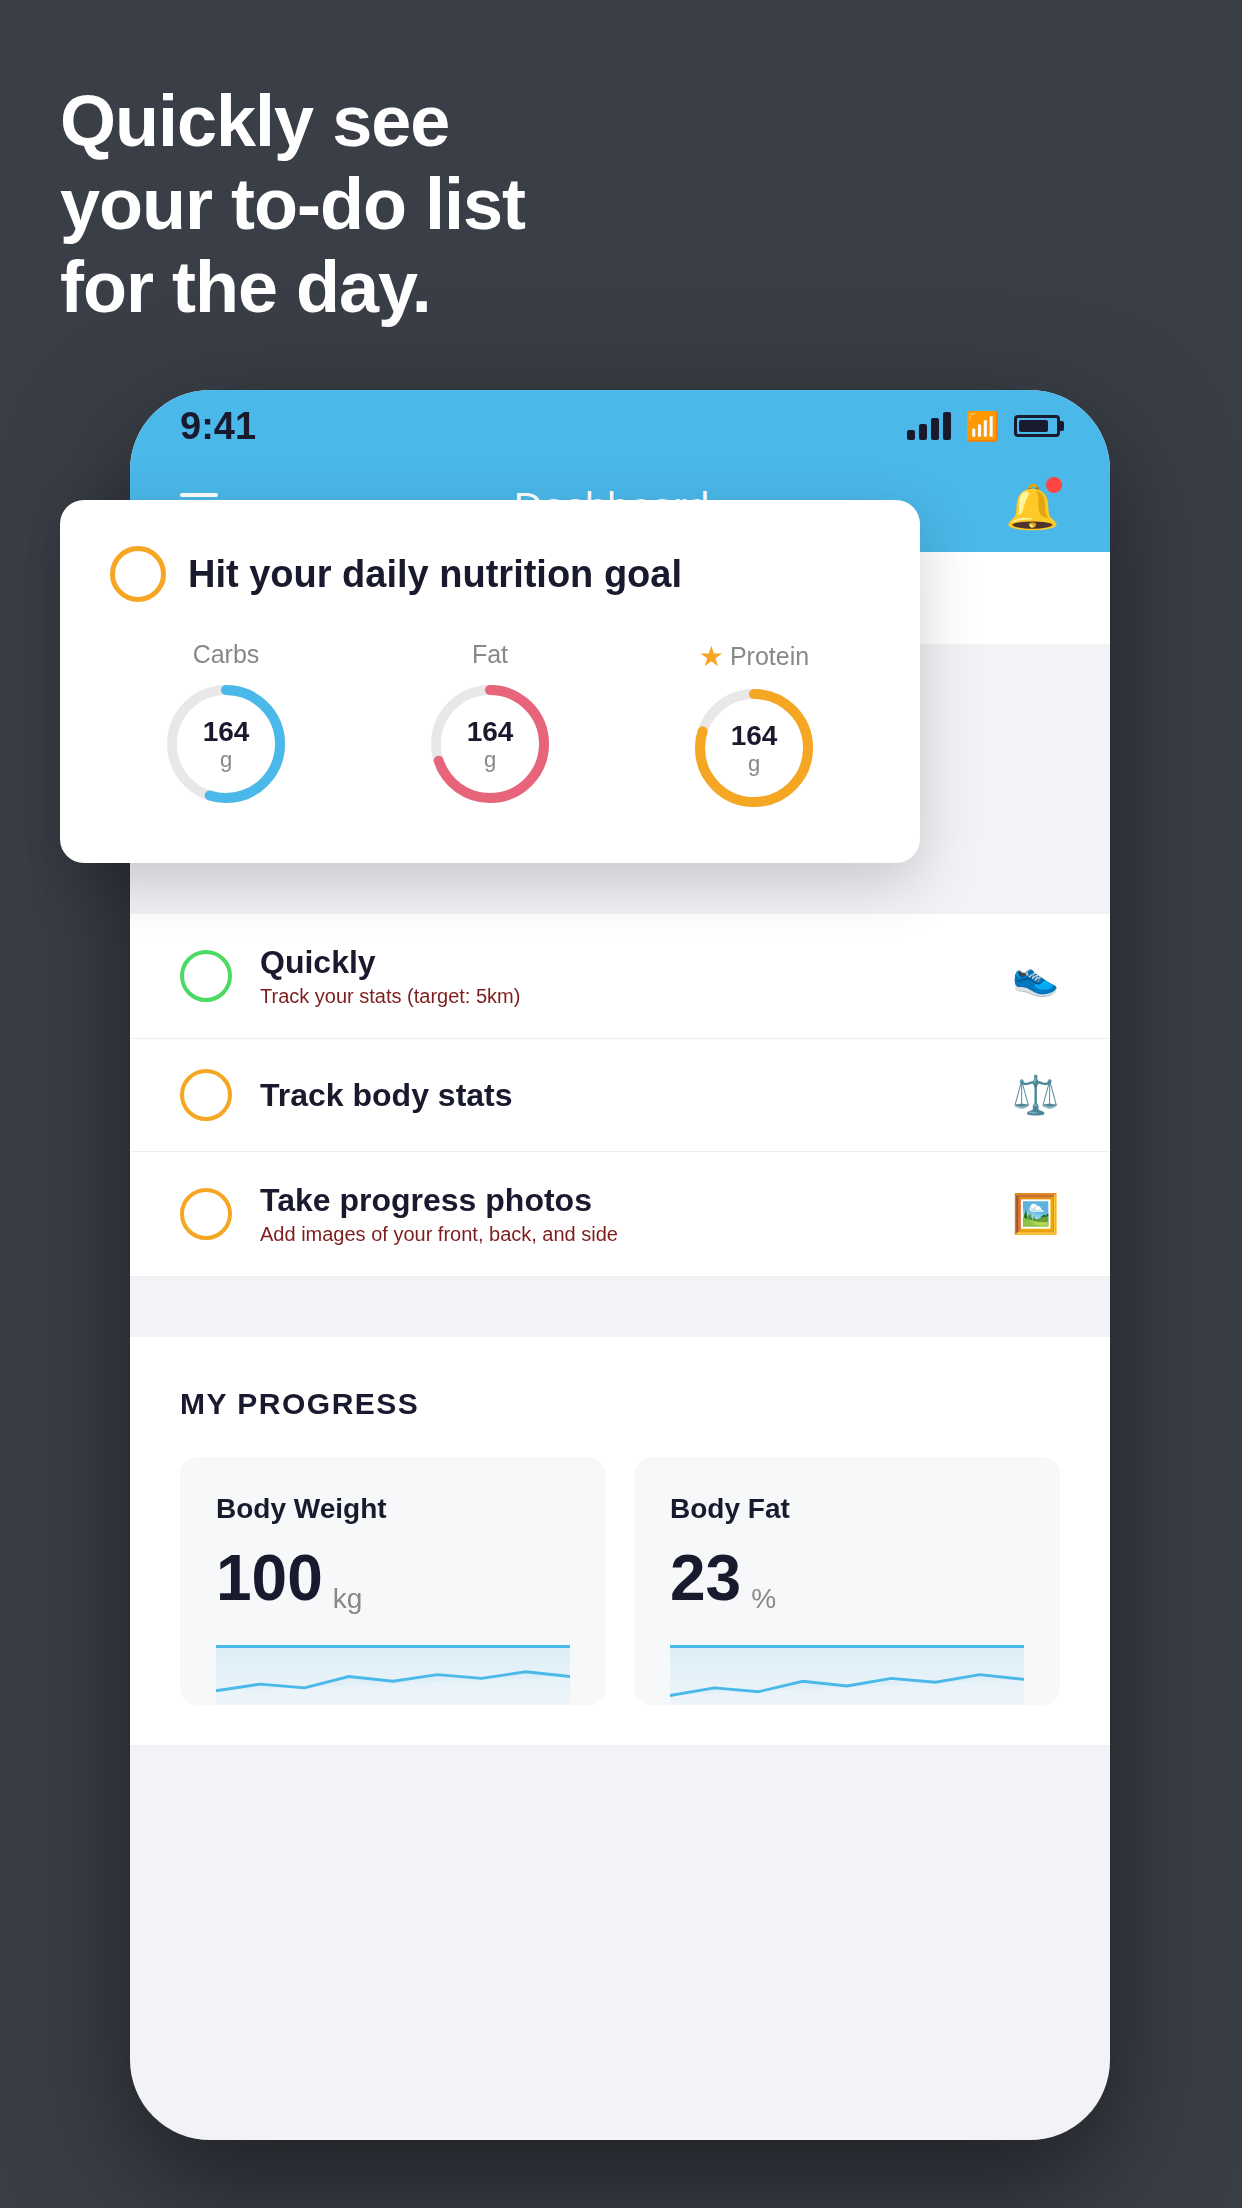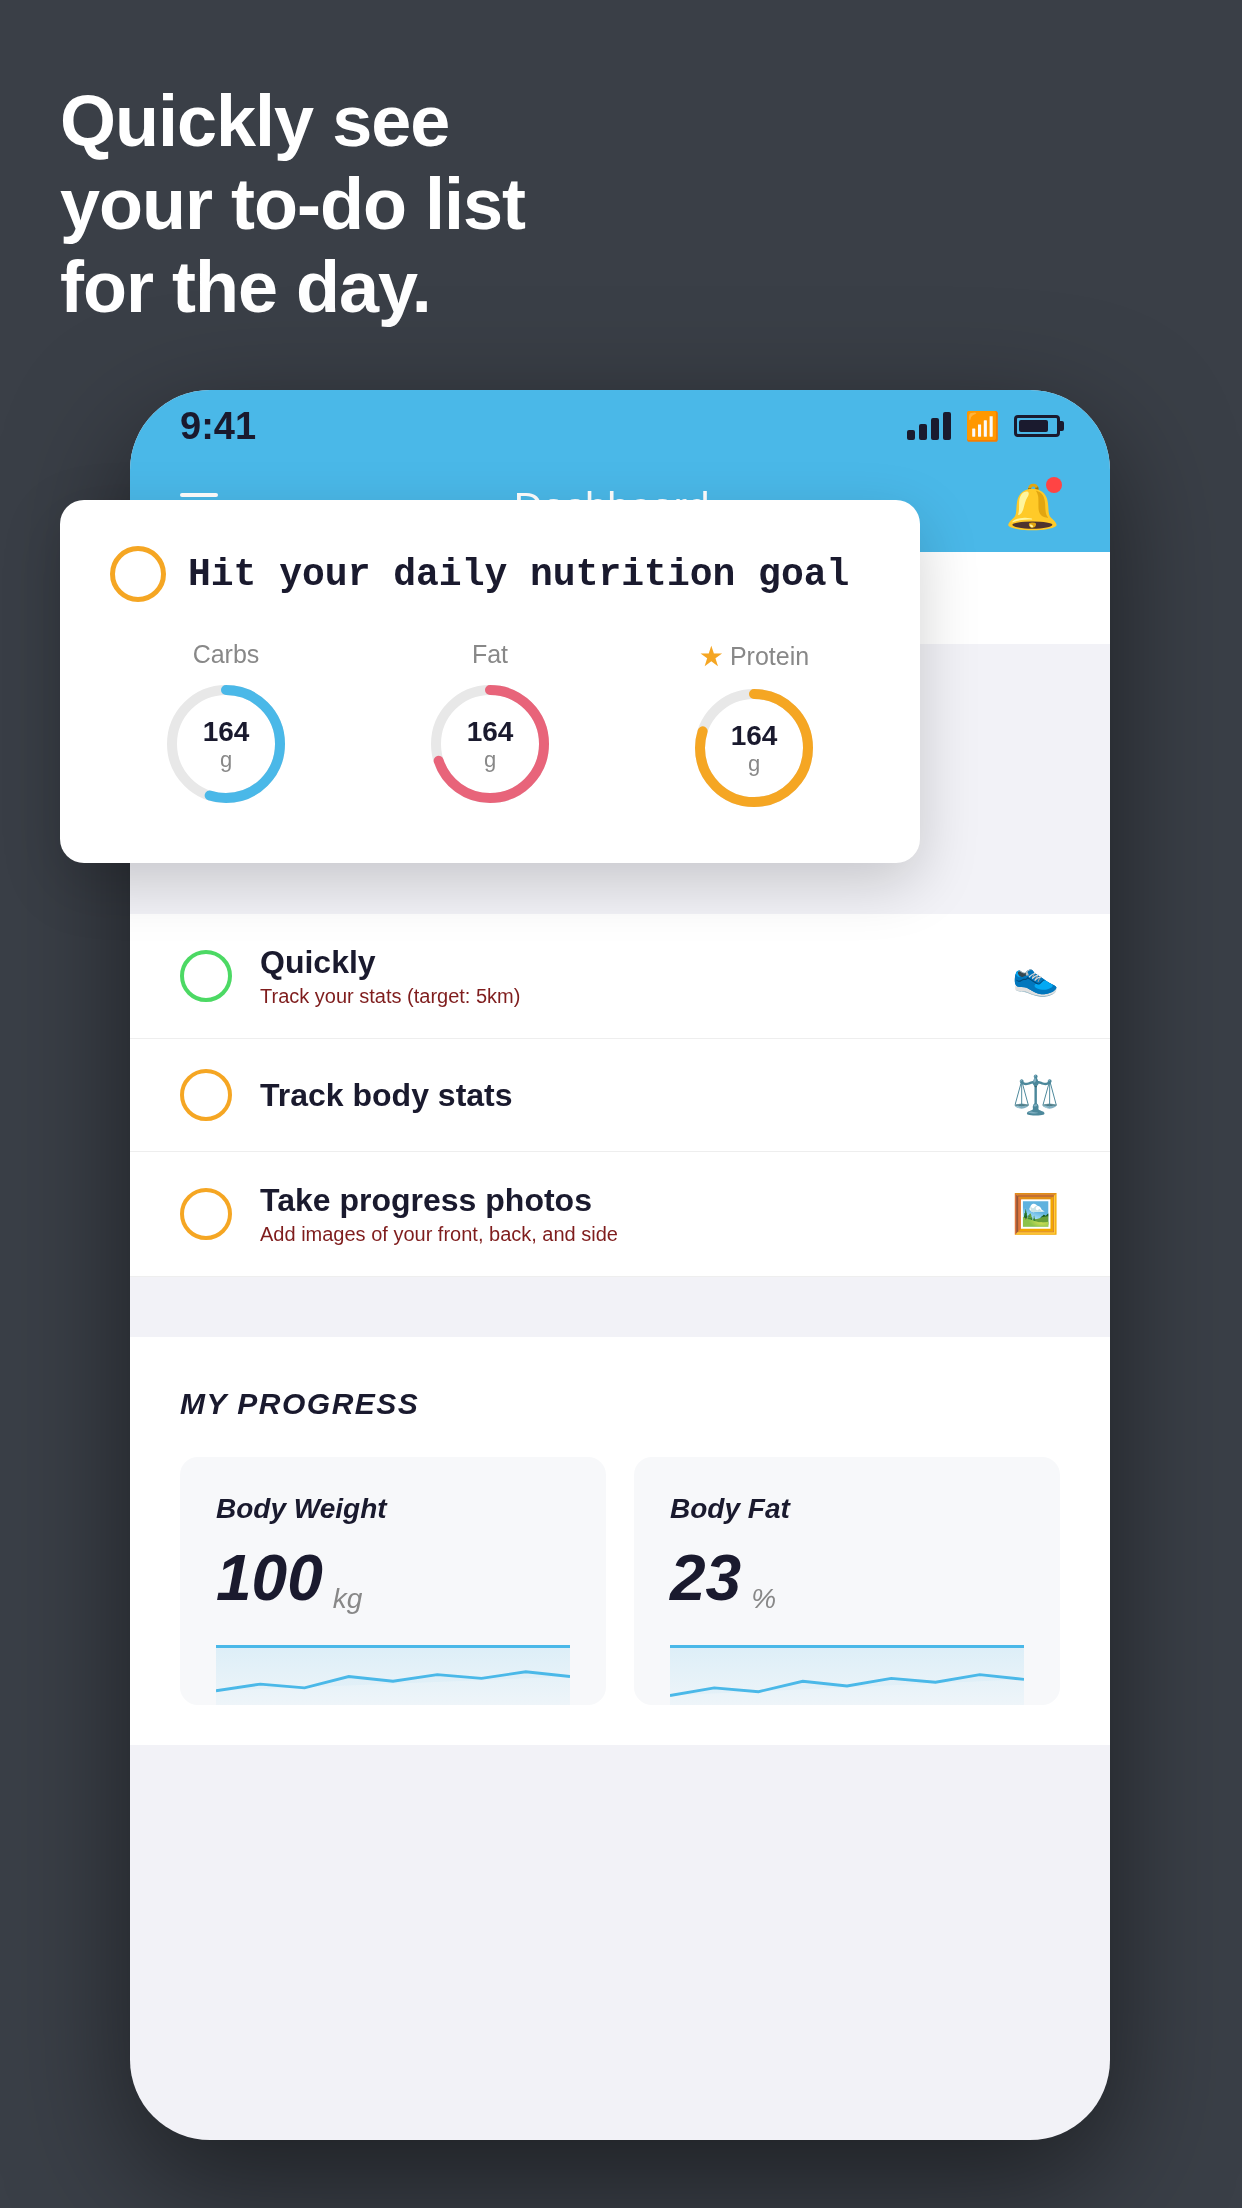--- a/index.html
+++ b/index.html
@@ -163,21 +163,20 @@
       border-radius: 24px;
       padding: 46px 50px 50px;
       box-shadow: 0 20px 60px rgba(0,0,0,0.18);
       z-index: 10;
     }
     .card-header {
       display: flex;
       align-items: center;
       gap: 22px;
       margin-bottom: 38px;
-      font-family: Liberation Mono, monospace;
     }
     .circle-check {
       width: 56px;
       height: 56px;
       border-radius: 50%;
       border: 5px solid #f5a623;
       flex-shrink: 0;
     }
     .card-title {
       font-size: 38px;
@@ -279,21 +278,20 @@
     .todo-icon {
       font-size: 38px;
       color: #ccc;
     }
 
     
     .progress-section {
       background: white;
       padding: 50px 50px 40px;
       margin-top: 60px;
-      font-style: italic;
     }
     .progress-title {
       font-size: 30px;
       font-weight: 800;
       letter-spacing: 1.5px;
       color: #1a1a2e;
       text-transform: uppercase;
       margin-bottom: 36px;
     }
     .progress-cards {

